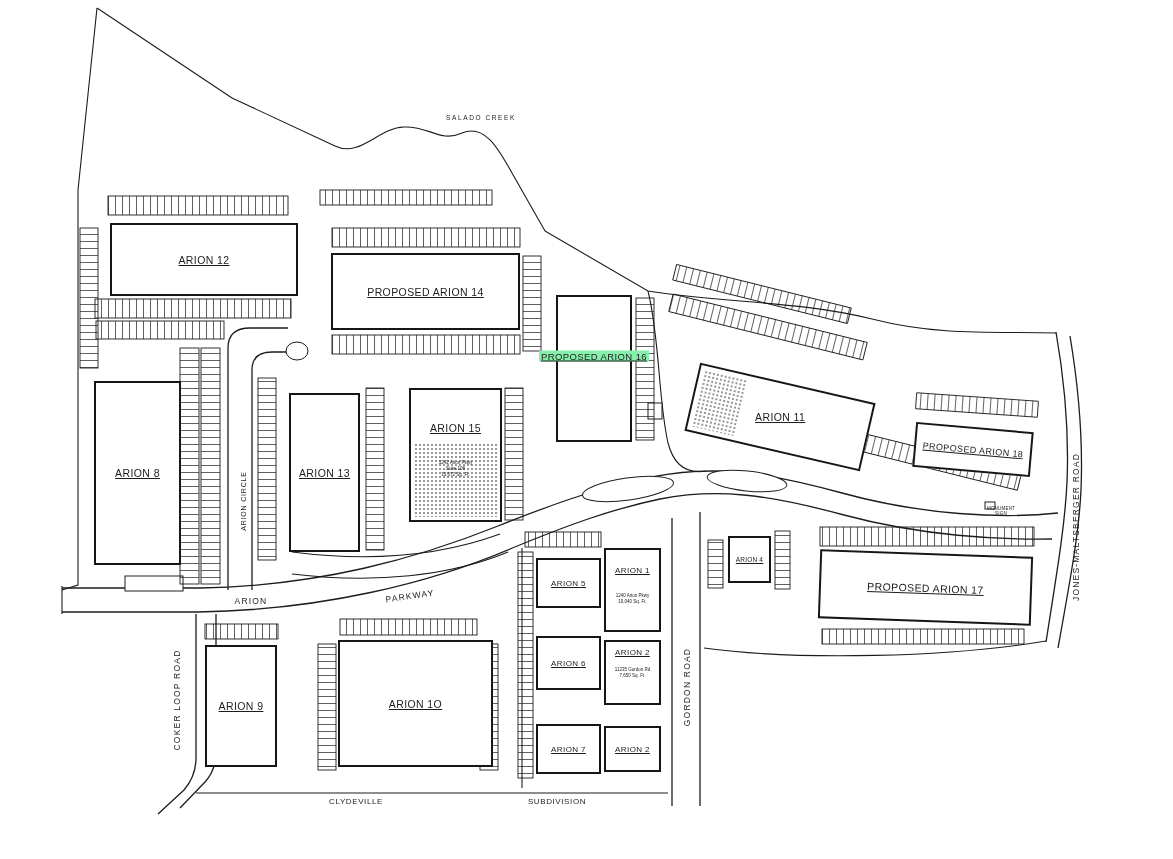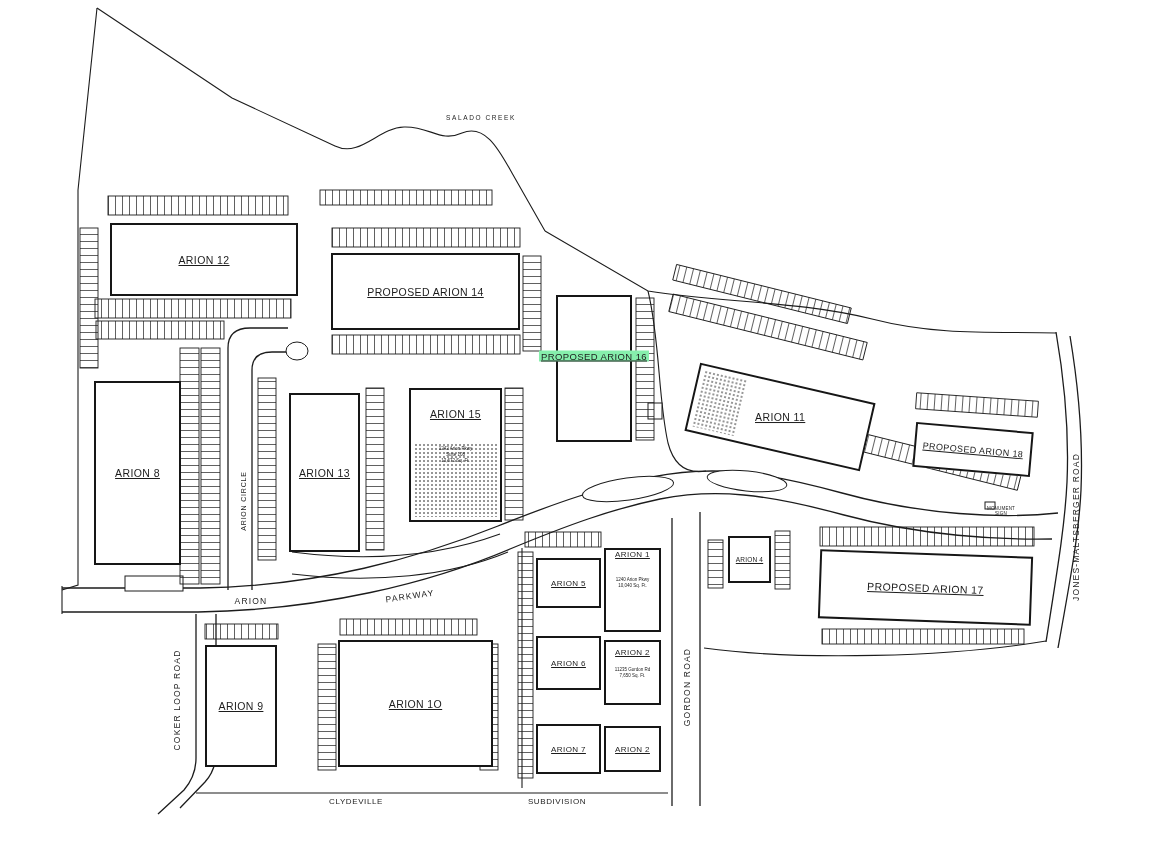--- a/index.html
+++ b/index.html
@@ -141,21 +141,21 @@
   <div class="bldg" style="left:94px;top:381px;width:87px;height:184px">
     <span class="bl">ARION 8</span>
   </div>
 
   <div class="bldg" style="left:289px;top:393px;width:71px;height:159px">
     <span class="bl">ARION 13</span>
   </div>
 
   <div class="bldg col" style="left:409px;top:388px;width:93px;height:134px">
     <div class="stip" style="left:3px;right:3px;bottom:3px;height:74px"></div>
-    <span class="bl" style="margin-top:18px">ARION 15</span>
+    <span class="bl" style="margin-top:32px">ARION 15</span>
     <div class="note" style="margin-top:26px">
       <div>1242 Arion Pkwy</div>
       <div>Suite 108</div>
       <div>13,672 Sq. Ft.</div>
     </div>
   </div>
 
   <div class="bldg" style="left:728px;top:536px;width:43px;height:47px">
     <span class="bl tiny">ARION 4</span>
   </div>
@@ -176,21 +176,21 @@
     <span class="bl small">ARION 5</span>
   </div>
   <div class="bldg" style="left:536px;top:636px;width:65px;height:54px">
     <span class="bl small">ARION 6</span>
   </div>
   <div class="bldg" style="left:536px;top:724px;width:65px;height:50px">
     <span class="bl small">ARION 7</span>
   </div>
 
   <div class="bldg col" style="left:604px;top:548px;width:57px;height:84px">
-    <span class="bl small" style="margin-top:0">ARION 1</span>
+    <span class="bl small" style="margin-top:16px">ARION 1</span>
     <div class="note" style="margin-top:18px">
       <div>1240 Arion Pkwy</div>
       <div>10,040 Sq. Ft.</div>
     </div>
   </div>
   <div class="bldg col" style="left:604px;top:640px;width:57px;height:65px">
     <span class="bl small" style="margin-top:6px">ARION 2</span>
     <div class="note" style="margin-top:10px">
       <div>11235 Gordon Rd</div>
       <div>7,650 Sq. Ft.</div>

